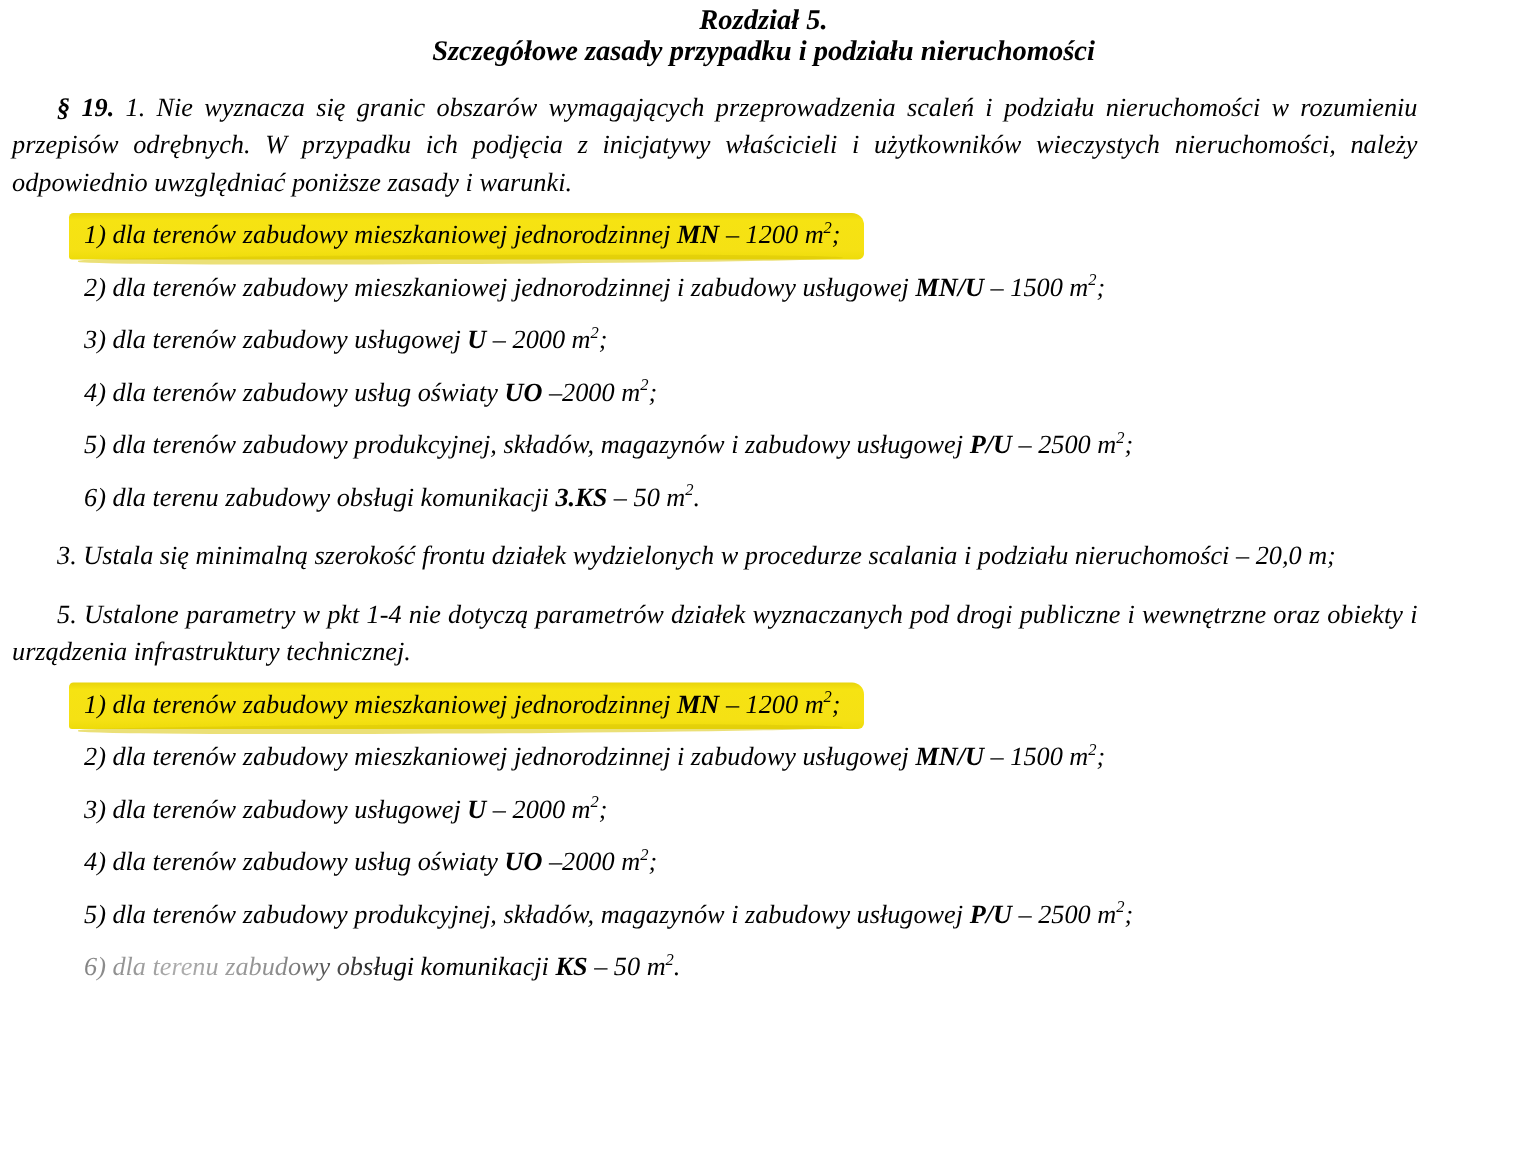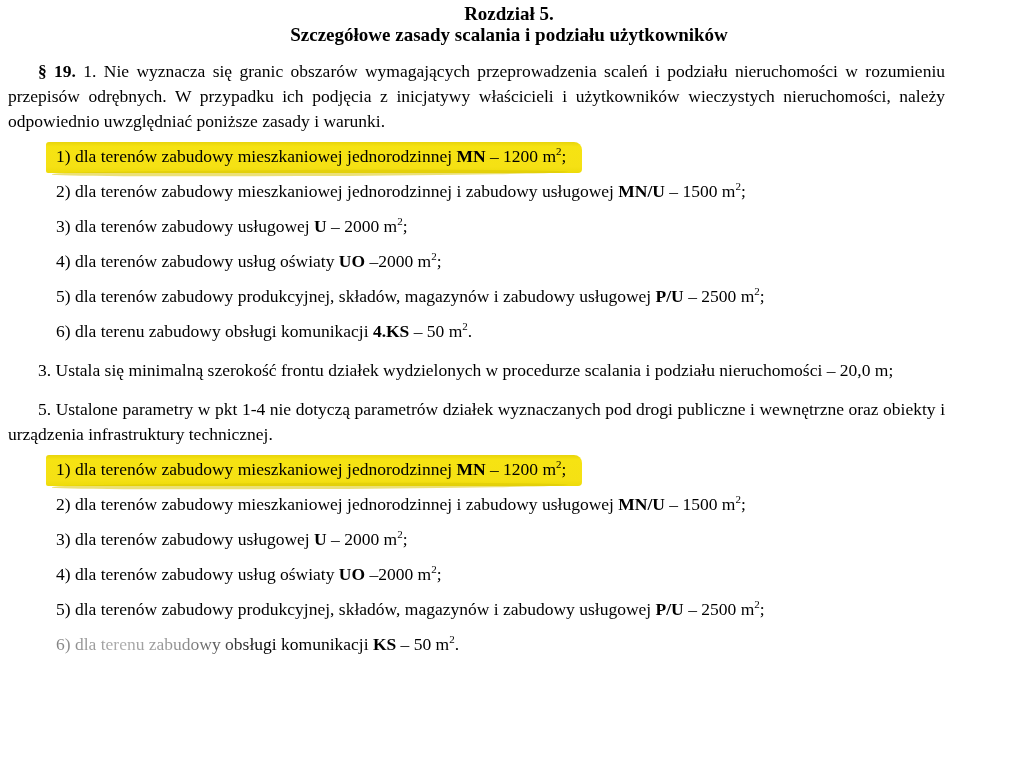--- a/index.html
+++ b/index.html
@@ -15,20 +15,21 @@
     font-family: "Liberation Serif", "DejaVu Serif", serif;
     font-size: 17.5px;
     -webkit-font-smoothing: antialiased;
   }
   .page {
     position: relative;
     width: 1018px;
     height: 657px;
     box-sizing: border-box;
     padding-top: 3px;
+    font-style: italic;
   }
   .doc-titles {
     width: 100%;
     text-align: center;
     font-weight: bold;
     font-size: 19px;
     line-height: 21px;
   }
   .doc-titles h1, .doc-titles h2 {
     margin: 0;
@@ -100,30 +101,30 @@
       rgba(255,255,255,0.0) 96%);
     pointer-events: none;
   }
 </style>
 </head>
 <body>
 
 <div class="page">
   <div class="doc-titles">
     <h1>Rozdział 5.</h1>
-    <h2>Szczegółowe zasady scalania i podziału użytkowników</h2>
+    <h2>Szczegółowe zasady przypadku i podziału nieruchomości</h2>
   </div>
   <div class="content">
       <div class="block para justify"><b>§ 19. </b><span>1. Nie wyznacza się granic obszarów wymagających przeprowadzenia scaleń i podziału nieruchomości w rozumieniu przepisów odrębnych. W przypadku ich podjęcia z inicjatywy właścicieli i użytkowników wieczystych nieruchomości, należy odpowiednio uwzględniać poniższe zasady i warunki.</span></div>
       <div class="block item"><span class="highlight"><span>1) dla terenów zabudowy mieszkaniowej jednorodzinnej </span><b>MN</b><span> – 1200 m</span><sup>2</sup><span>;</span></span></div>
       <div class="block item"><span>2) dla terenów zabudowy mieszkaniowej jednorodzinnej i zabudowy usługowej </span><b>MN/U</b><span> – 1500 m</span><sup>2</sup><span>;</span></div>
       <div class="block item"><span>3) dla terenów zabudowy usługowej </span><b>U</b><span> – 2000 m</span><sup>2</sup><span>;</span></div>
       <div class="block item"><span>4) dla terenów zabudowy usług oświaty </span><b>UO</b><span> –2000 m</span><sup>2</sup><span>;</span></div>
       <div class="block item"><span>5) dla terenów zabudowy produkcyjnej, składów, magazynów i zabudowy usługowej </span><b>P/U</b><span> – 2500 m</span><sup>2</sup><span>;</span></div>
-      <div class="block item"><span>6) dla terenu zabudowy obsługi komunikacji </span><b>4.KS</b><span> – 50 m</span><sup>2</sup><span>.</span></div>
+      <div class="block item"><span>6) dla terenu zabudowy obsługi komunikacji </span><b>3.KS</b><span> – 50 m</span><sup>2</sup><span>.</span></div>
       <div class="block para justify"><span>3. Ustala się minimalną szerokość frontu działek wydzielonych w procedurze scalania i podziału nieruchomości – 20,0 m;</span></div>
       <div class="block para justify"><span>5. Ustalone parametry w pkt 1-4 nie dotyczą parametrów działek wyznaczanych pod drogi publiczne i wewnętrzne oraz obiekty i urządzenia infrastruktury technicznej.</span></div>
       <div class="block item"><span class="highlight"><span>1) dla terenów zabudowy mieszkaniowej jednorodzinnej </span><b>MN</b><span> – 1200 m</span><sup>2</sup><span>;</span></span></div>
       <div class="block item"><span>2) dla terenów zabudowy mieszkaniowej jednorodzinnej i zabudowy usługowej </span><b>MN/U</b><span> – 1500 m</span><sup>2</sup><span>;</span></div>
       <div class="block item"><span>3) dla terenów zabudowy usługowej </span><b>U</b><span> – 2000 m</span><sup>2</sup><span>;</span></div>
       <div class="block item"><span>4) dla terenów zabudowy usług oświaty </span><b>UO</b><span> –2000 m</span><sup>2</sup><span>;</span></div>
       <div class="block item"><span>5) dla terenów zabudowy produkcyjnej, składów, magazynów i zabudowy usługowej </span><b>P/U</b><span> – 2500 m</span><sup>2</sup><span>;</span></div>
       <div class="block item faded"><span>6) dla terenu zabudowy obsługi komunikacji </span><b>KS</b><span> – 50 m</span><sup>2</sup><span>.</span></div>
     </div>
 </div>

